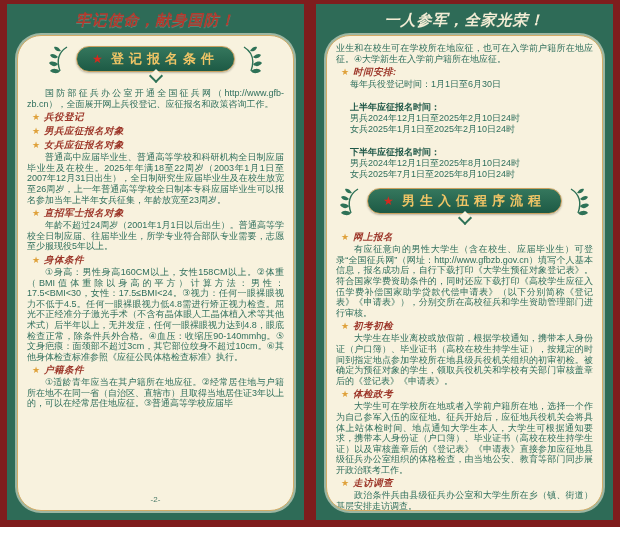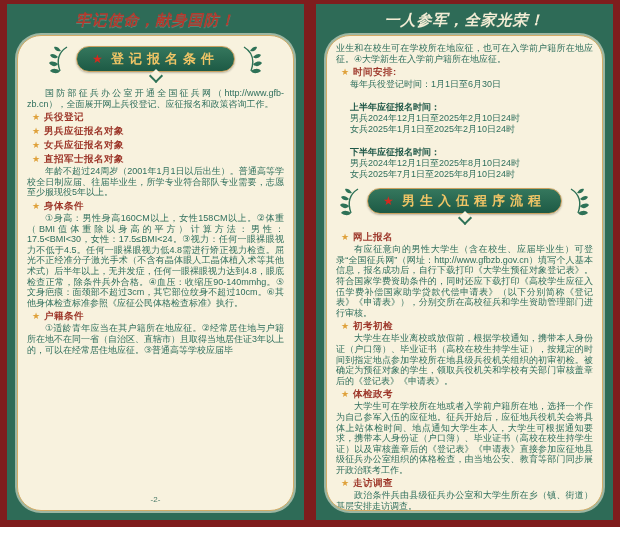--- a/index.html
+++ b/index.html
@@ -8,21 +8,21 @@
   .half{flex:1;background:#2e6b57;display:flex;flex-direction:column;min-width:0;}
   .banner{text-align:center;font-weight:bold;font-style:italic;font-size:15px;padding:7px 0 4px;letter-spacing:1px;white-space:nowrap;}
   .banner-red{color:#b23a2e;text-shadow:0 1px 0 rgba(255,255,255,0.18);}
   .banner-cream{color:#f2ecd4;}
   .card{flex:1;margin:1px 10px 9px;background:#f8f2de;border:1px solid #d3ab66;border-radius:24px;
         box-shadow:0 0 0 2px rgba(250,245,225,.55);padding:7px 9px 6px;display:flex;flex-direction:column;overflow:hidden;}
   .body{margin:0 0 1px 0;font-size:9px;line-height:10.6px;color:#2f6f5d;text-align:justify;}
   .indent{text-indent:2em;}
   .sec-head{display:flex;align-items:baseline;margin:1px 0 0 5px;}
   .star{color:#dfa13a;font-size:9px;margin-right:4px;flex:none;}
-  .sec-title{font-weight:bold;color:#9d372a;font-size:9.5px;letter-spacing:0.5px;}
+  .sec-title{font-weight:bold;color:#9d372a;font-size:9.5px;letter-spacing:0.5px;font-style:italic;}
   .sched{font-size:9px;color:#2f6f5d;padding-left:14px;line-height:11px;}
   .sched-bold{font-weight:bold;color:#1e5747;padding-left:14px;margin-top:12px;font-size:9px;line-height:11px;}
   .badge-row{margin:1px 0 4px;}
   .badge-line{display:flex;justify-content:center;align-items:center;gap:5px;}
   .pill{display:inline-flex;align-items:center;background:linear-gradient(180deg,#35775d,#1d5a45);
         border:1px solid #caa15f;border-radius:15px;padding:4px 15px;box-shadow:0 1px 2px rgba(0,0,0,0.25);}
   .pill-star{color:#d8281e;font-size:12px;margin-right:8px;line-height:1;}
   .pill-label{color:#f0c566;font-weight:bold;font-size:13px;letter-spacing:5px;line-height:1.2;white-space:nowrap;}
   .chevron{width:8px;height:8px;border-right:2px solid #2e7257;border-bottom:2px solid #2e7257;
            transform:rotate(45deg);margin:-3px auto 3px;background:#f8f2de;}
@@ -76,20 +76,21 @@
 
       <div class="sec-head">
         <span class="star">★</span>
         <span class="sec-title">男兵应征报名对象</span>
       </div>
 
       <div class="sec-head">
         <span class="star">★</span>
         <span class="sec-title">女兵应征报名对象</span>
       </div>
+      <p class="body indent">普通高中应届毕业生、普通高等学校和科研机构全日制应届毕业生及在校生。2025年年满18至22周岁（2003年1月1日至2007年12月31日出生），全日制研究生应届毕业生及在校生放宽至26周岁，上一年普通高等学校全日制本专科应届毕业生可以报名参加当年上半年女兵征集，年龄放宽至23周岁。</p>
 
       <div class="sec-head">
         <span class="star">★</span>
         <span class="sec-title">直招军士报名对象</span>
       </div>
       <p class="body indent">年龄不超过24周岁（2001年1月1日以后出生）。普通高等学校全日制应届、往届毕业生，所学专业符合部队专业需要，志愿至少服现役5年以上。</p>
 
       <div class="sec-head">
         <span class="star">★</span>
         <span class="sec-title">身体条件</span>

